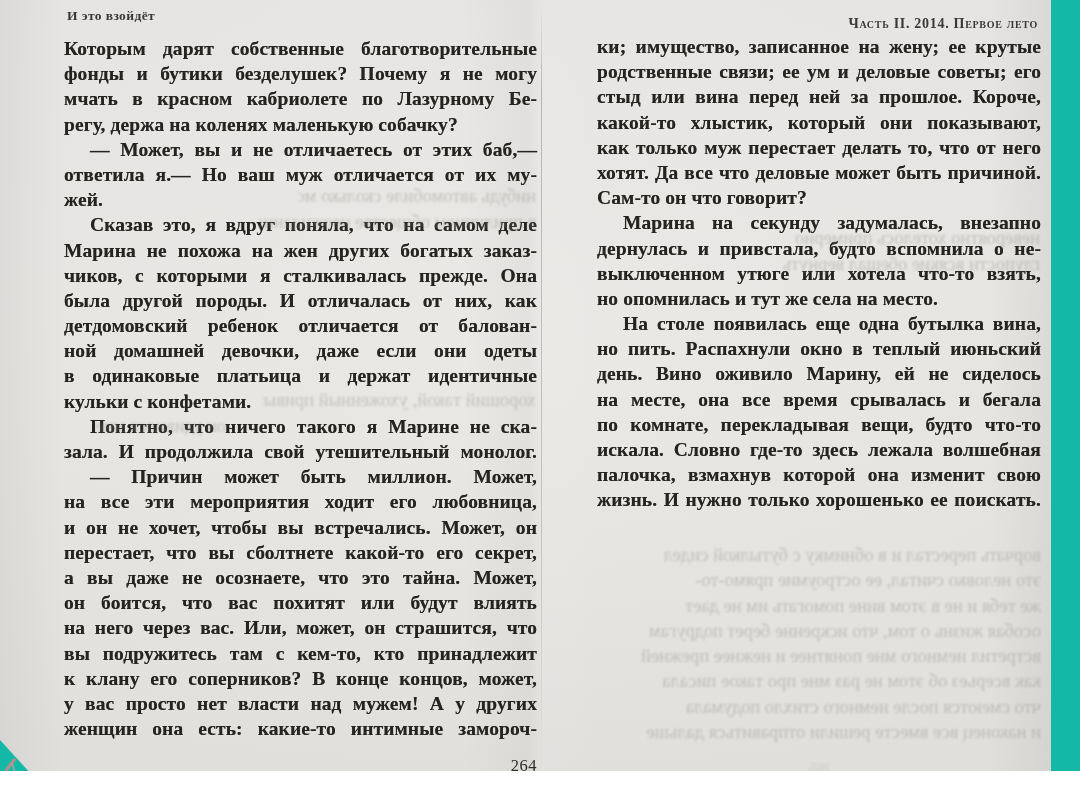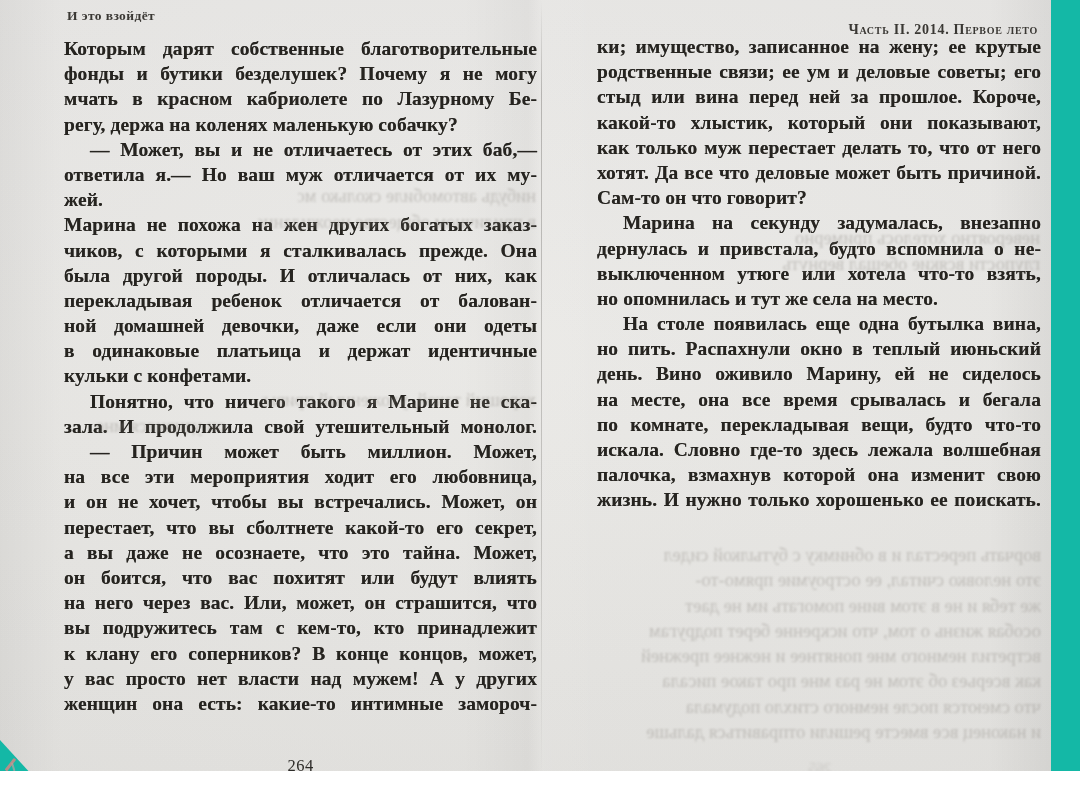--- a/index.html
+++ b/index.html
@@ -25,37 +25,37 @@
   .gutter{
     position:absolute;left:541px;top:0;width:1px;height:100%;
     background:linear-gradient(180deg,rgba(120,118,114,0) 0%,rgba(120,118,114,0.45) 12%,
       rgba(120,118,114,0.32) 70%,rgba(120,118,114,0) 100%);
   }
   .running-left{
     position:absolute;left:67px;top:8px;font-size:13.5px;font-weight:bold;
     color:#3a3834;letter-spacing:0.4px;
   }
   .running-right{
-    position:absolute;left:600px;top:22px;width:438px;text-align:right;
+    position:absolute;left:600px;top:16px;width:438px;text-align:right;
     font-size:14px;font-weight:bold;color:#3a3834;
     font-variant:small-caps;letter-spacing:0.7px;
   }
   .col{position:absolute;font-size:19.5px;color:#262420;font-weight:bold;}
   .col-left{left:64px;top:36px;width:473px;}
   .col-right{left:597px;top:34px;width:444px;}
   .tline{
     line-height:25.2px;height:25.2px;
     text-align:justify;text-align-last:justify;
     text-shadow:0 0 0.5px rgba(38,36,32,0.6);
     letter-spacing:0.1px;
   }
   .tline.indent{padding-left:26px;}
   .tline.lastline{text-align-last:left;}
   .pagenum{
-    position:absolute;left:64px;top:756px;width:473px;text-align:center;
+    position:absolute;left:64px;top:756px;width:473px;text-align:right;
     font-size:16.5px;color:#2e2c29;letter-spacing:0.5px;
   }
   
   .ghost{
     position:absolute;transform:scaleX(-1);filter:blur(1.15px);
     color:#8f8b85;opacity:0.40;font-size:18.5px;line-height:25.3px;
     white-space:nowrap;overflow:hidden;
   }
   .ghost-block{
     position:absolute;left:599px;top:543px;width:442px;
@@ -95,24 +95,25 @@
     <div class="running-right">Часть II. 2014. Первое лето</div>
 
     <div class="col col-left" id="col-left">
         <div class="tline">Которым дарят собственные благотворительные</div>
         <div class="tline">фонды и бутики безделушек? Почему я не могу</div>
         <div class="tline">мчать в красном кабриолете по Лазурному Бе-</div>
         <div class="tline lastline">регу, держа на коленях маленькую собачку?</div>
         <div class="tline indent">— Может, вы и не отличаетесь от этих баб,—</div>
         <div class="tline">ответила я.— Но ваш муж отличается от их му-</div>
         <div class="tline lastline">жей.</div>
+        <div class="tline indent">Сказав это, я вдруг поняла, что на самом деле</div>
         <div class="tline">Марина не похожа на жен других богатых заказ-</div>
         <div class="tline">чиков, с которыми я сталкивалась прежде. Она</div>
         <div class="tline">была другой породы. И отличалась от них, как</div>
-        <div class="tline">перекладывая ребенок отличается от балован-</div>
+        <div class="tline">детдомовский ребенок отличается от балован-</div>
         <div class="tline">ной домашней девочки, даже если они одеты</div>
         <div class="tline">в одинаковые платьица и держат идентичные</div>
         <div class="tline lastline">кульки с конфетами.</div>
         <div class="tline indent">Понятно, что ничего такого я Марине не ска-</div>
         <div class="tline">зала. И продолжила свой утешительный монолог.</div>
         <div class="tline indent">— Причин может быть миллион. Может,</div>
         <div class="tline">на все эти мероприятия ходит его любовница,</div>
         <div class="tline">и он не хочет, чтобы вы встречались. Может, он</div>
         <div class="tline">перестает, что вы сболтнете какой-то его секрет,</div>
         <div class="tline">а вы даже не осознаете, что это тайна. Может,</div>

